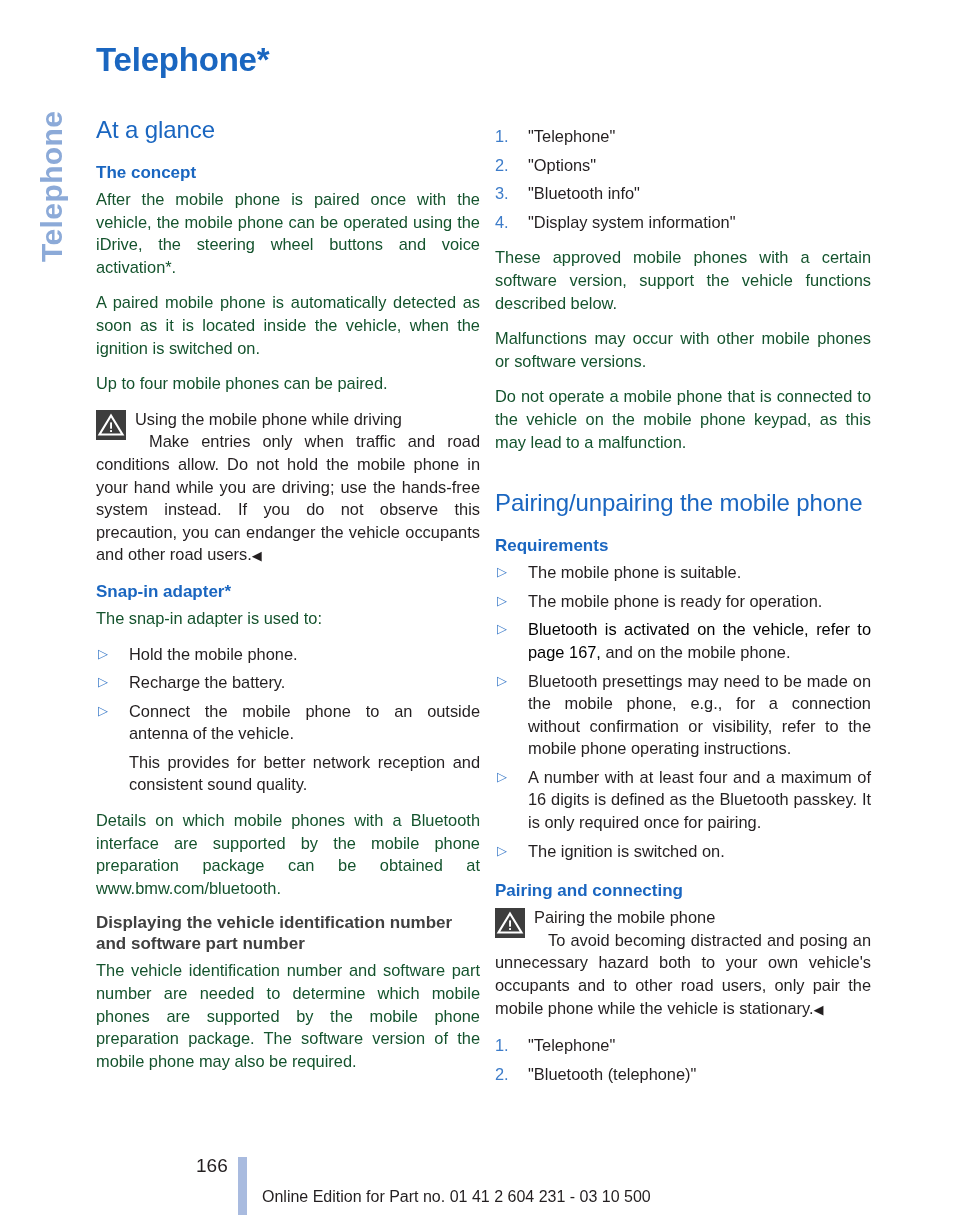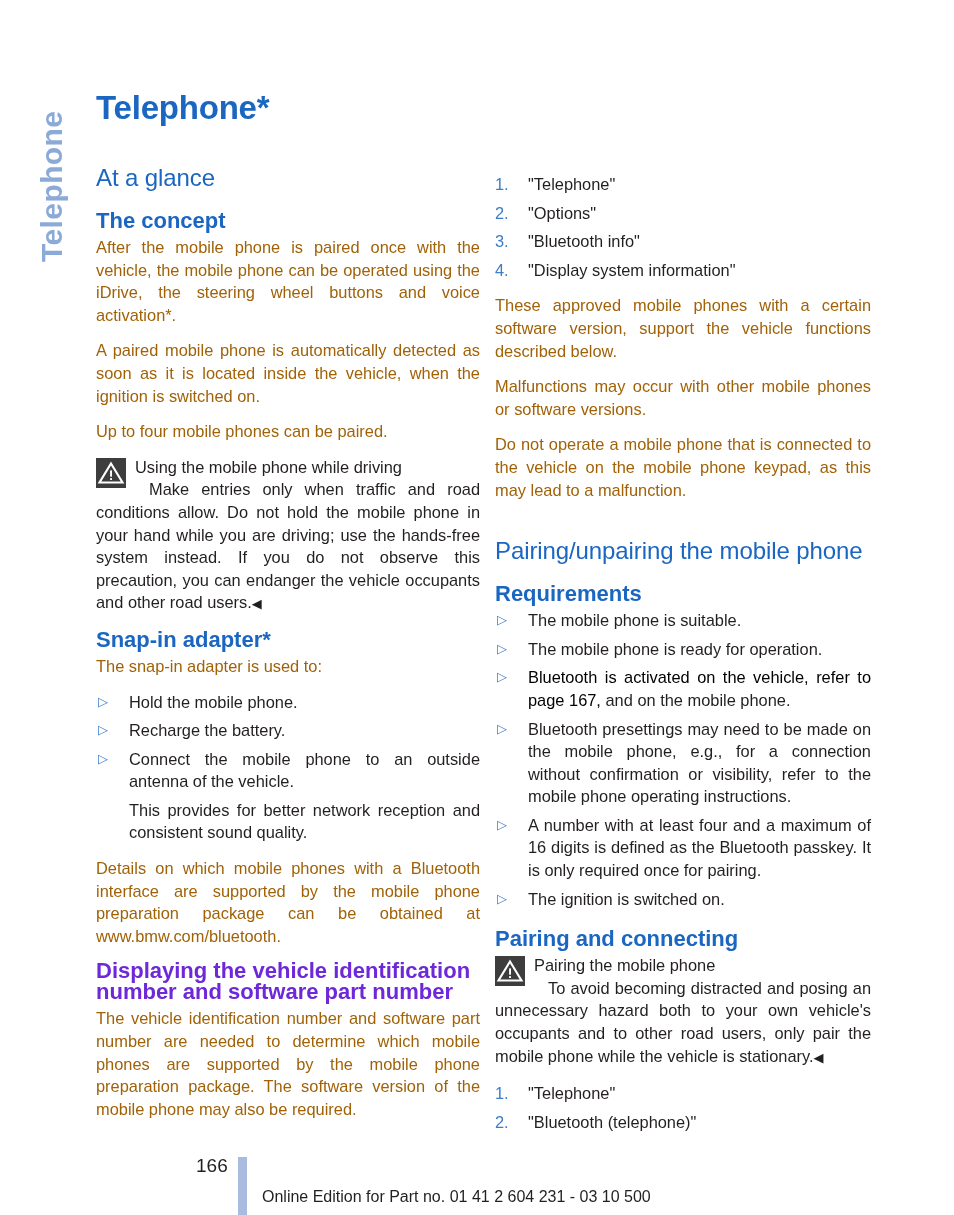--- a/index.html
+++ b/index.html
@@ -45,21 +45,20 @@
     left: 0;
     top: 0;
     width: 954px;
     height: 1215px;
   }
 
   .col {
     position: absolute;
     top: 42px;
     width: 384px;
-    margin-top: 48px;
   }
   .col-left  { left: 96px; }
   .col-right { left: 495px; top: 125px; width: 376px; }
 
   
   h1.title {
     margin: 0 0 38px 0;
     font-size: 33px;
     line-height: 36px;
     font-weight: bold;
@@ -69,35 +68,35 @@
   h2.h-section {
     margin: 0 0 19px 0;
     font-size: 24px;
     line-height: 27px;
     font-weight: normal;
     color: #1a66c0;
     letter-spacing: -0.1px;
   }
   h3.h-sub {
     margin: 0 0 5px 0;
-    font-size: 22px;
+    font-size: 17px;
     line-height: 21px;
     font-weight: bold;
     color: #1a66c0;
   }
   h3.h-sub-light {
-    color: #6d28d9;
+    color: #404040;
   }
 
   
   p.body {
     margin: 0 0 13px 0;
     font-size: 16.4px;
     line-height: 22.6px;
-    color: #a16207;
+    color: #14532d;
     text-align: justify;
     text-justify: inter-word;
     hyphens: none;
   }
   p.tight { margin-bottom: 0; }
 
   .link { color: #000000; }
 
   
   .list { margin: 0 0 13px 0; }

